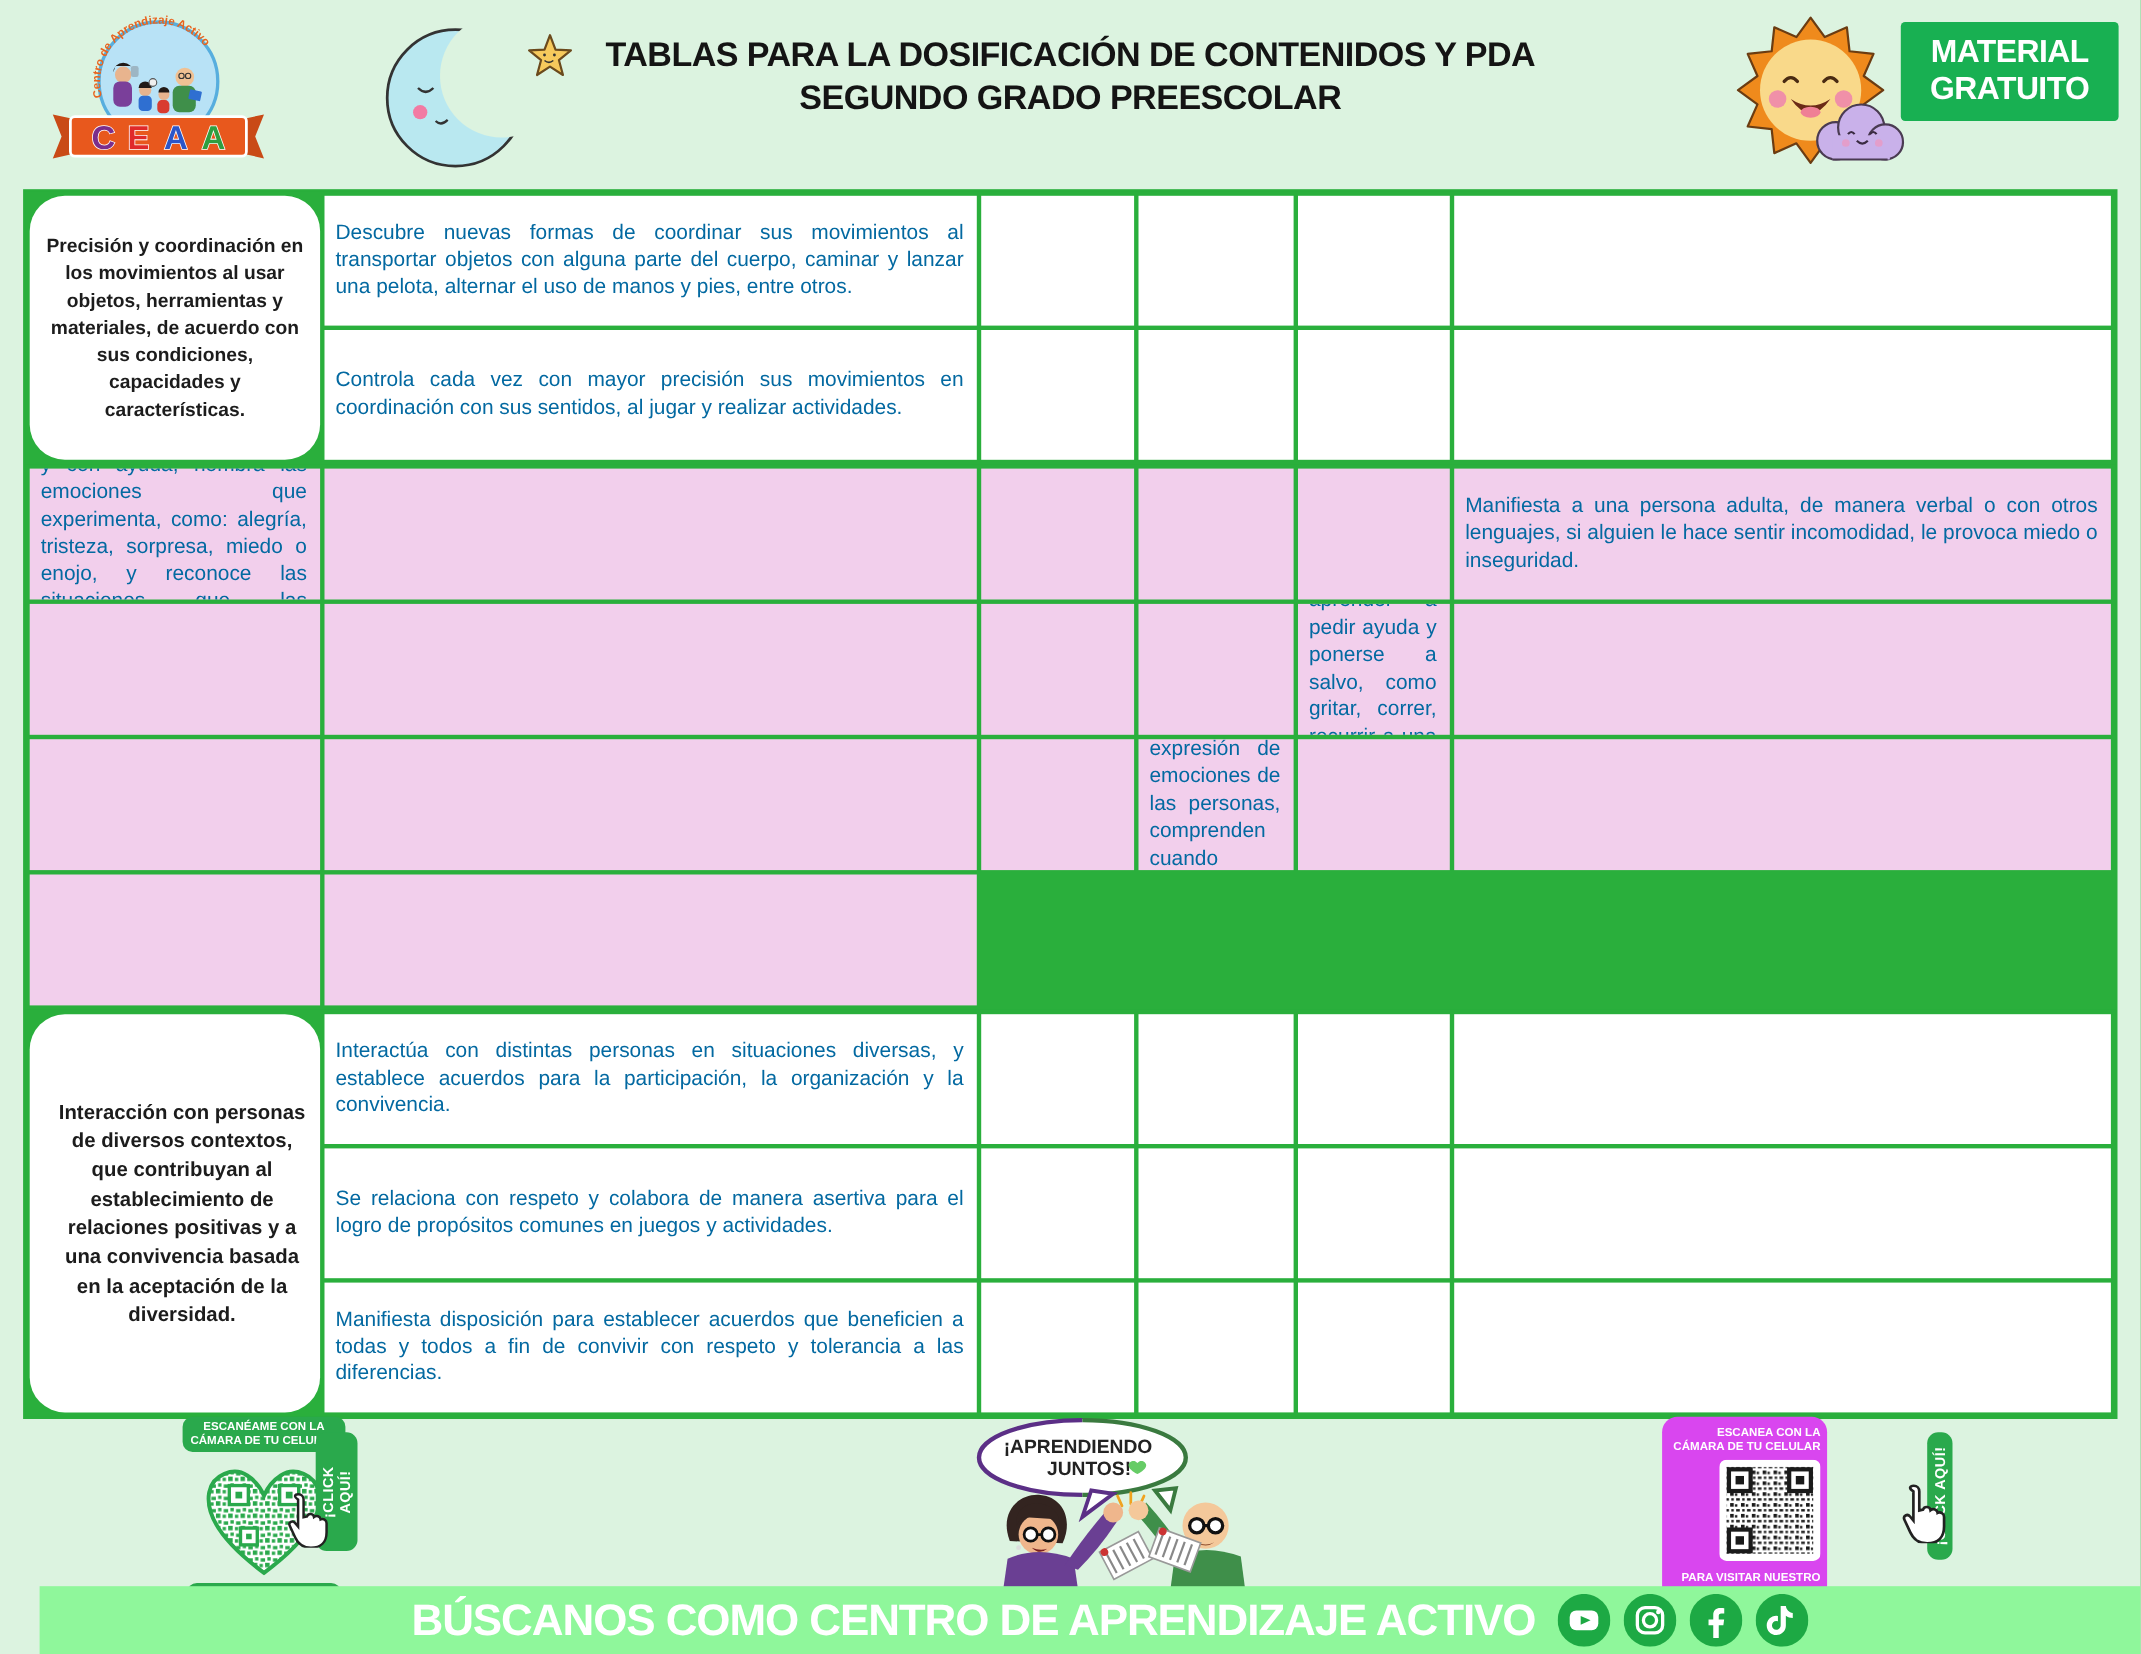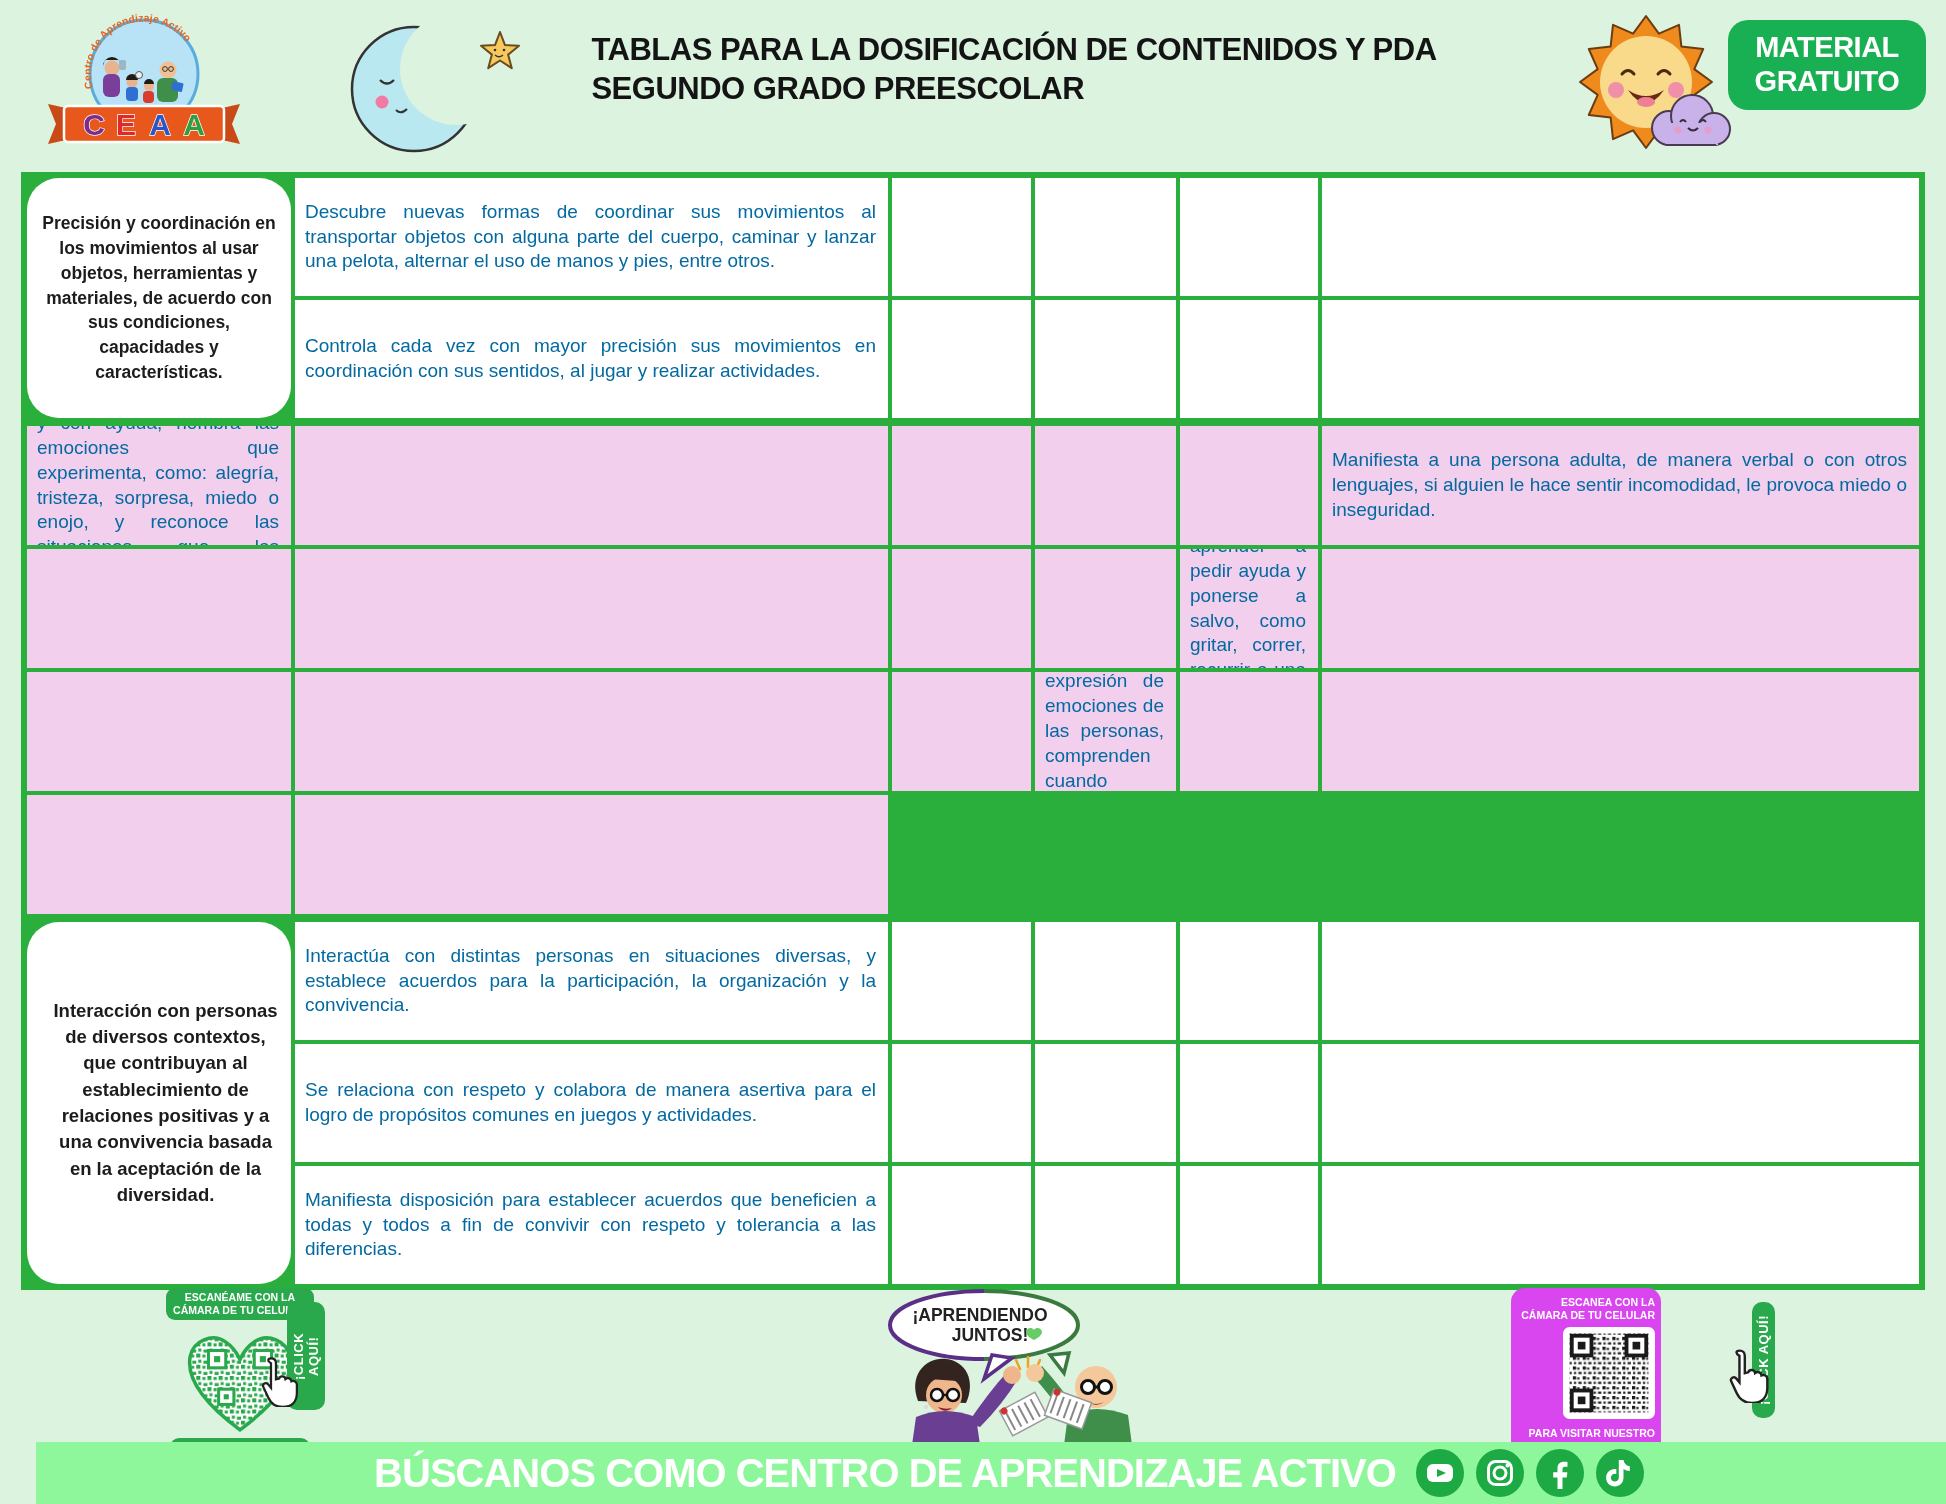--- a/index.html
+++ b/index.html
@@ -3,25 +3,25 @@
 <meta charset="utf-8">
 <style>
   html,body{margin:0;padding:0;}
   body{background:#dcf3e0;font-family:"Liberation Sans",sans-serif;}
   .page{position:relative;width:1946px;height:1504px;background:#dcf3e0;overflow:hidden;}
 
   
   .header{position:absolute;top:0;left:0;width:100%;height:172px;}
   .logo-ceaa{position:absolute;left:26px;top:12px;}
   .moon-star{position:absolute;left:342px;top:14px;}
-  .titles{position:absolute;left:50%;top:30px;transform:translateX(-50%);white-space:nowrap;margin-left:41px;}
+  .titles{position:absolute;left:50%;top:30px;transform:translateX(-50%);text-align:center;white-space:nowrap;}
   .title-main{font-size:31px;font-weight:800;color:#141414;letter-spacing:-.5px;line-height:1.26;}
   .title-sub{font-size:27.5px;font-weight:800;color:#22b24c;letter-spacing:-.3px;margin-top:8px;}
   .sun-cloud{position:absolute;left:1566px;top:10px;}
-  .badge{position:absolute;left:1728px;top:20px;width:198px;height:90px;background:#18b052;border-radius:20px;
+  .badge{position:absolute;left:1728px;top:20px;width:198px;height:90px;background:#18b052;border-radius:4px;
          display:flex;flex-direction:column;align-items:center;justify-content:center;gap:2px;}
   .badge span{color:#fff;font-size:29px;font-weight:800;letter-spacing:-.5px;line-height:1.1;}
 
   
   .tablewrap{position:absolute;top:172px;left:21px;width:1904px;background:#2aaf3c;padding:2px;box-sizing:border-box;}
   .tgroup{display:grid;grid-template-columns:264px 593px 139px 141px 138px 1fr;gap:4px;background:#2aaf3c;padding:4px;}
   .g1{grid-auto-rows:118px;}
   .g2{grid-auto-rows:119px;}
   .g3{grid-auto-rows:118px;}
   .cell{background:#fff;overflow:hidden;}

